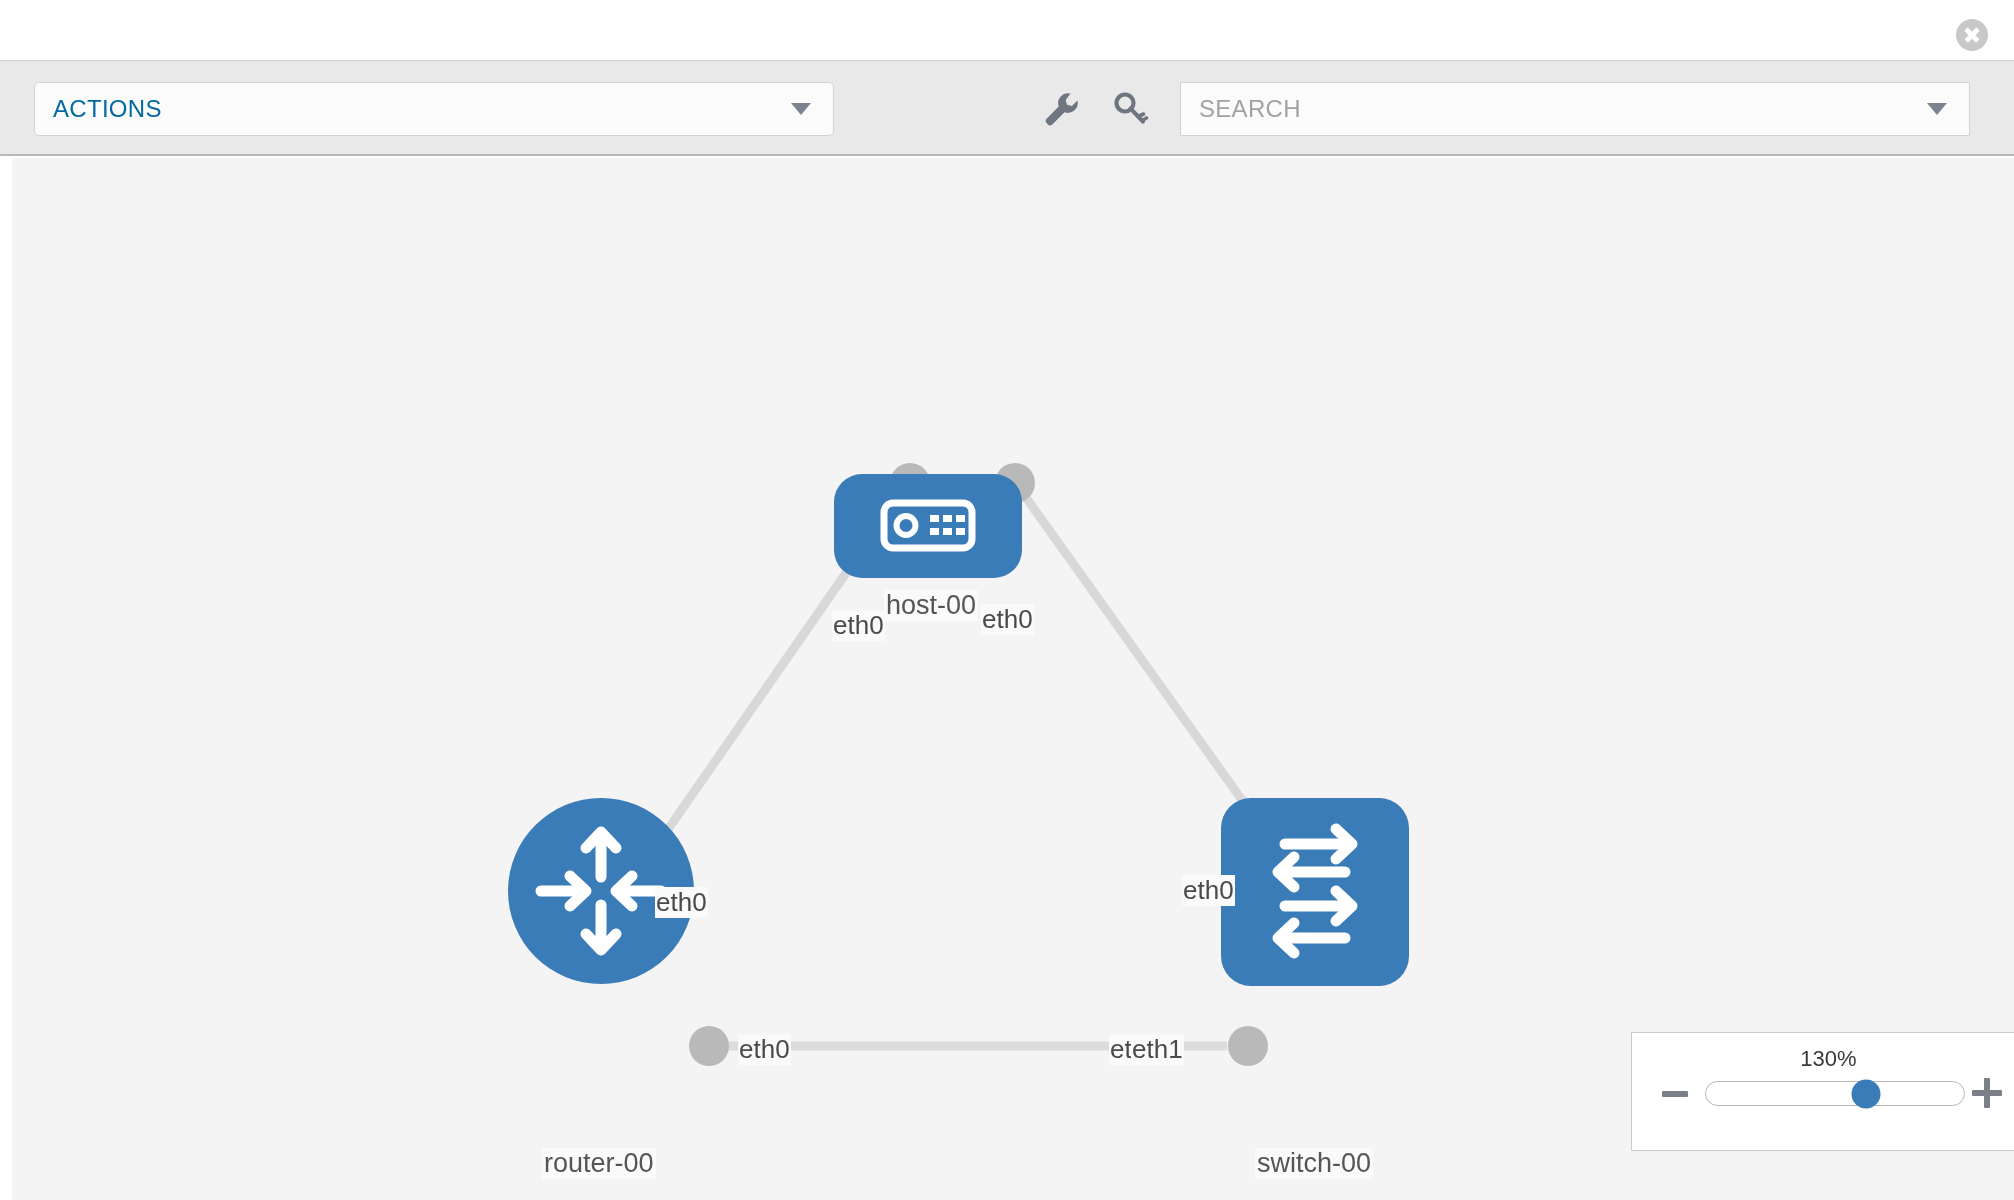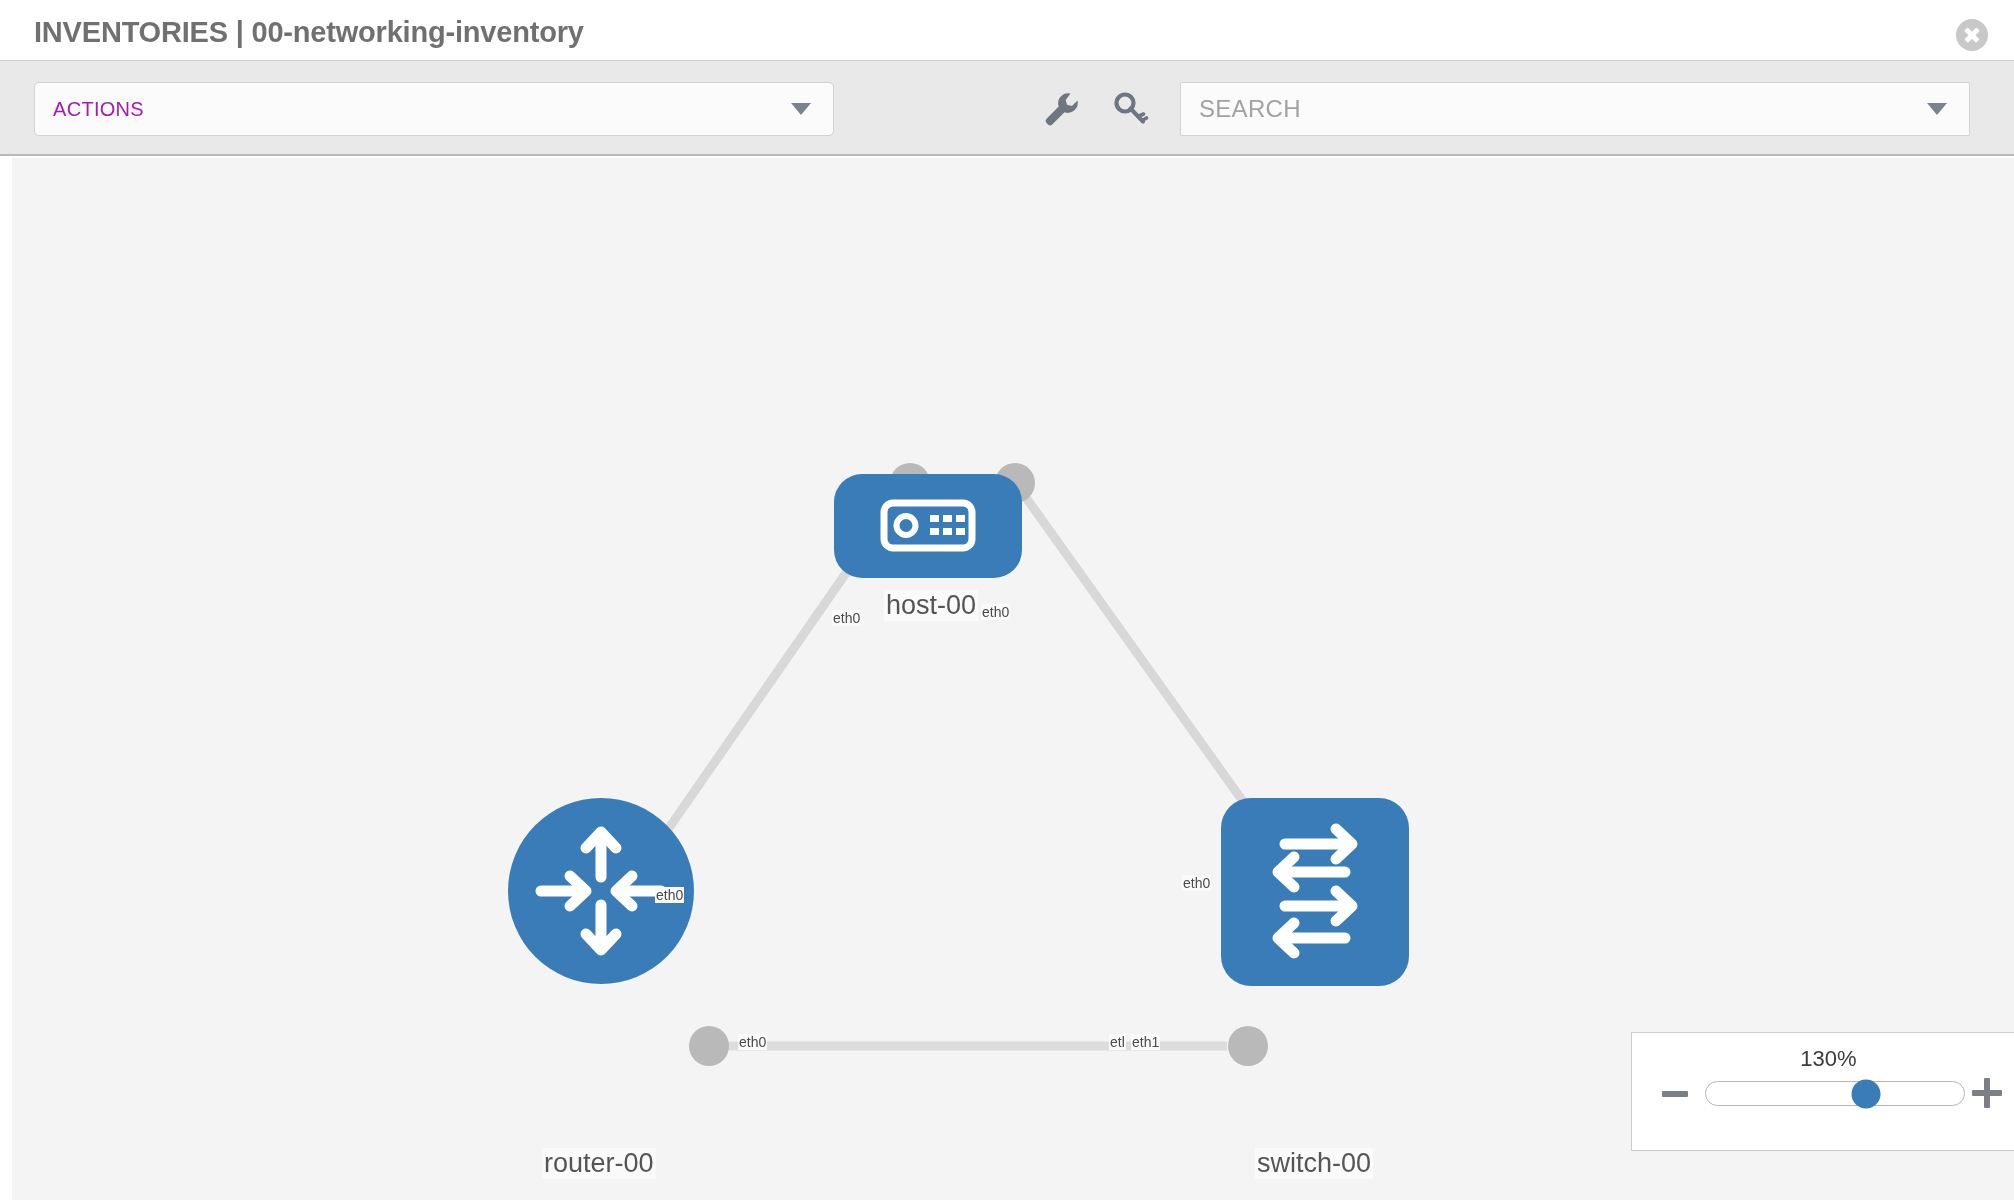--- a/index.html
+++ b/index.html
@@ -46,21 +46,21 @@
   #actions-select {
     position: absolute; left: 34px; top: 21px;
     width: 800px; height: 54px;
     background: #fbfbfb;
     border: 1px solid #d2d2d2;
     border-radius: 5px;
     cursor: pointer;
   }
   #actions-select .label {
     position: absolute; left: 18px; top: 50%; transform: translateY(-50%);
-    font-size: 20px; color: #a21caf; letter-spacing: 0.3px;
+    font-size: 24px; color: #0369a1; letter-spacing: 0.3px;
   }
   .caret {
     position: absolute; right: 22px; top: 50%; transform: translateY(-50%);
     width: 0; height: 0;
     border-left: 10px solid transparent;
     border-right: 10px solid transparent;
     border-top: 12px solid #7c8290;
   }
 
   #wrench-icon, #key-icon {
@@ -94,21 +94,21 @@
 
   .node-label {
     position: absolute;
     font-size: 27px; color: #555555;
     background: #fafafa;
     white-space: nowrap;
     padding: 0 2px;
   }
   .port-label {
     position: absolute;
-    font-size: 14px; color: #4a4a4a;
+    font-size: 26px; color: #4a4a4a;
     background: #fafafa;
     white-space: nowrap;
     padding: 0 1px;
   }
 
   
   #zoom-panel {
     position: absolute; left: 1619px; top: 1081px;
     width: 395px; height: 119px;
     background: #ffffff;
@@ -144,21 +144,20 @@
     width: 29px; height: 29px; border-radius: 50%;
     background: #3a7cb8; cursor: grab;
   }
 </style>
 </head>
 <body>
 
 <div id="app">
 
   <div id="header">
-    <div id="page-title">INVENTORIES | 00-networking-inventory</div>
     <div id="close-button">
       <div class="x1"></div>
       <div class="x2"></div>
     </div>
   </div>
 
   <div id="toolbar">
 
     <div id="actions-select">
       <span class="label">ACTIONS</span>

